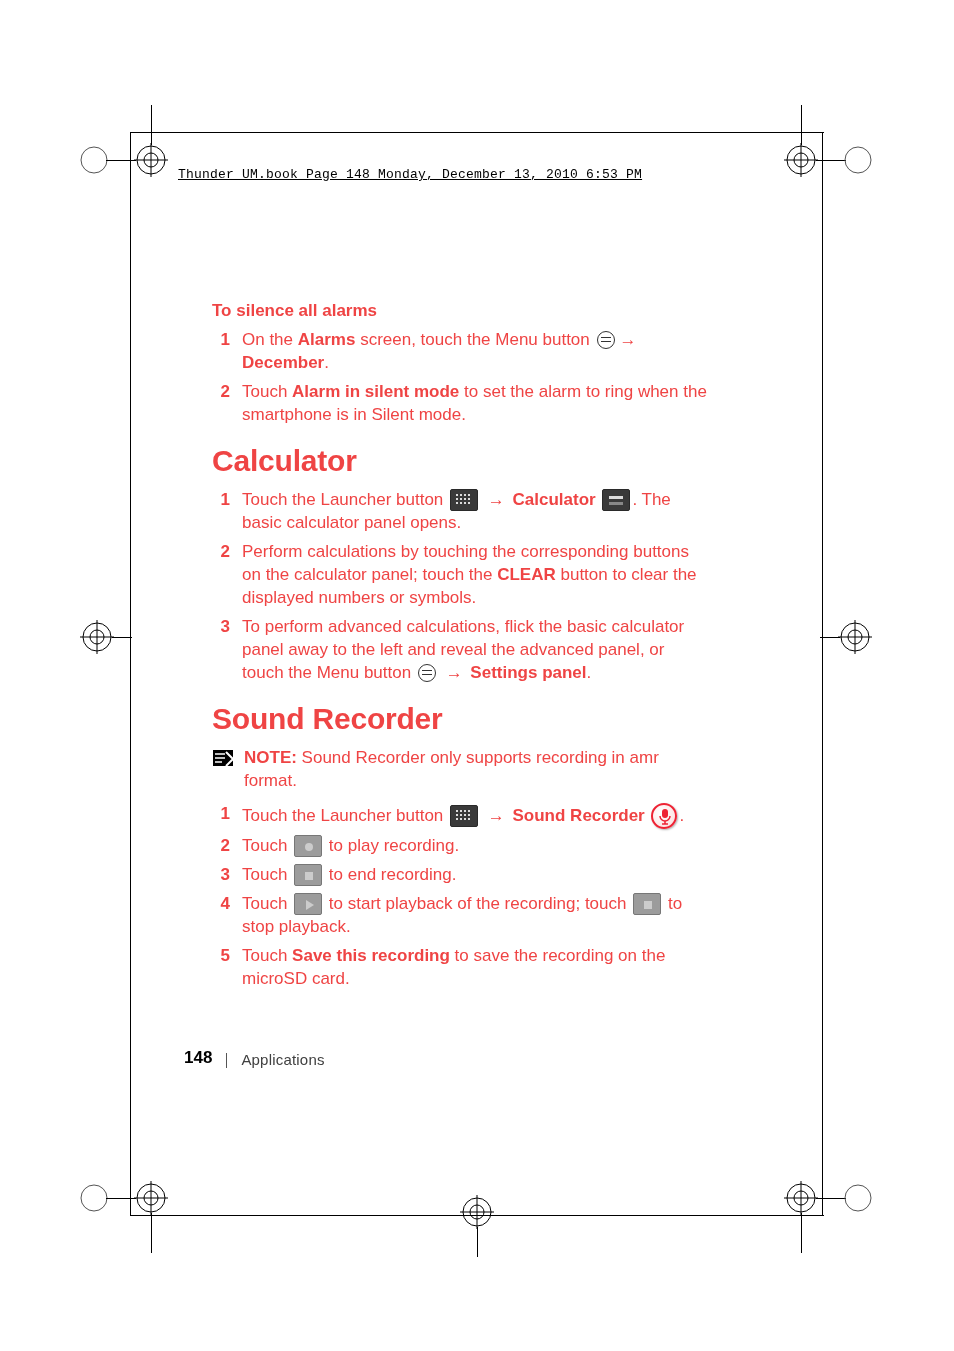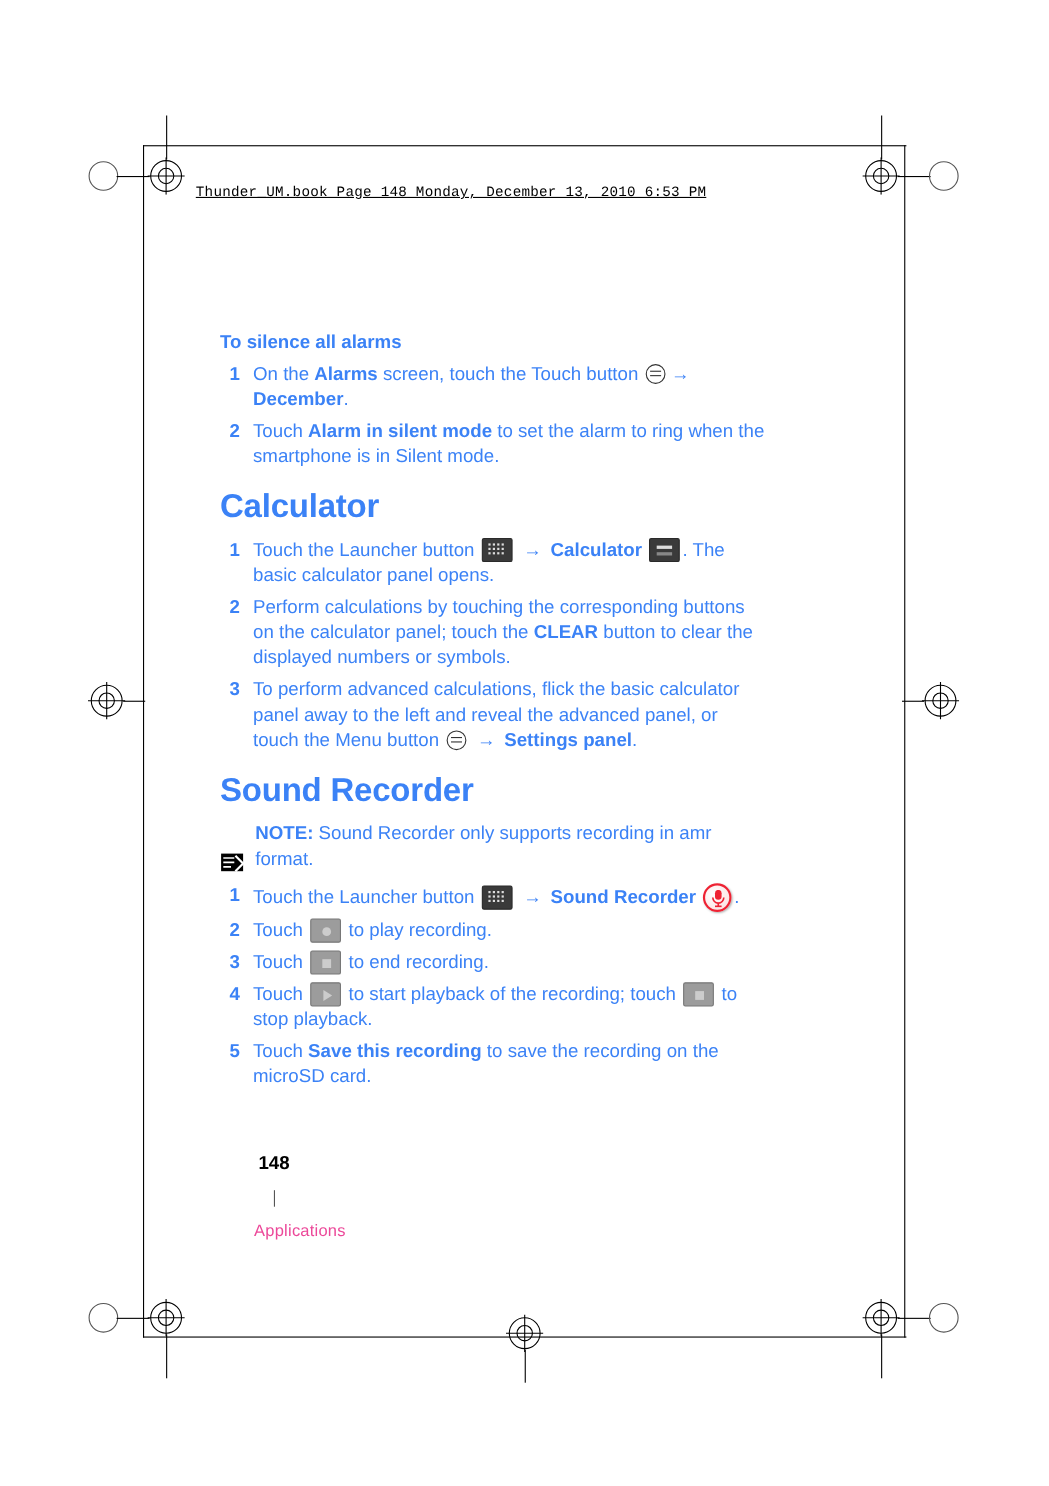--- a/index.html
+++ b/index.html
@@ -9,21 +9,21 @@
   .crop-line { position: absolute; background: #000; }
 
   .reg-assembly { position: absolute; }
   .reg-assembly .sphere { position: absolute; width: 28px; height: 28px; }
   .reg-assembly .target { position: absolute; width: 34px; height: 34px; }
   .reg-assembly .line-h { position: absolute; height: 1px; background: #000; }
   .reg-assembly .line-v { position: absolute; width: 1px; background: #000; }
 
   .header-line { position: absolute; left: 178px; top: 167px; font-family: "Courier New", monospace; font-size: 13px; letter-spacing: 0.2px; text-decoration: underline; }
 
-  .content { position: absolute; left: 200px; top: 300px; width: 495px; font-size: 17px; line-height: 1.35; color: #3b82f6; }
+  .content { position: absolute; left: 212px; top: 300px; width: 495px; font-size: 17px; line-height: 1.35; color: #ef4444; }
 
   .h4 { font-weight: 700; font-size: 17px; margin-bottom: 6px; }
   .para { margin-bottom: 14px; }
   .h1 { font-weight: 700; font-size: 30px; margin-top: 14px; margin-bottom: 8px; letter-spacing: -0.2px; }
 
   .steps { list-style: none; margin: 0 0 10px 0; }
   .steps > li { display: flex; gap: 12px; margin-bottom: 6px; }
   .steps > li > .num { width: 18px; flex: 0 0 18px; text-align: right; font-weight: 700; }
   .steps > li > .body { flex: 1; }
 
@@ -45,27 +45,27 @@
   .play-tri { position: absolute; left: 11px; top: 6px; width: 0; height: 0; border-left: 8px solid #ccc; border-top: 5px solid transparent; border-bottom: 5px solid transparent; }
 
   .menu-circ { display: inline-block; width: 18px; height: 18px; border: 1.5px solid #333; border-radius: 50%; vertical-align: -4px; margin: 0 2px; position: relative; }
   .menu-circ::before, .menu-circ::after { content: ""; position: absolute; left: 3px; height: 1.5px; background: #333; width: 10px; }
   .menu-circ::before { top: 5px; }
   .menu-circ::after { top: 9px; }
 
   .mic-circle { display: inline-block; width: 26px; height: 26px; border: 2px solid #e23; border-radius: 50%; vertical-align: -8px; margin: 0 2px; position: relative; background: radial-gradient(circle at 35% 35%, #fff, #fcdcdc); box-shadow: 1px 1px 2px rgba(0,0,0,0.3); }
   .mic-circle svg { position: absolute; left: 5px; top: 4px; width: 14px; height: 16px; }
 
-  .note-row { display: flex; gap: 10px; margin: 6px 0 10px 0; align-items: flex-end; }
+  .note-row { display: flex; gap: 10px; margin: 6px 0 10px 0; align-items: flex-start; }
   .note-icon { width: 22px; height: 18px; flex: 0 0 22px; margin-top: 2px; }
 
-  .footer { position: absolute; left: 184px; top: 1048px; font-size: 15px; display: flex; align-items: center; gap: 14px; flex-direction: column; }
+  .footer { position: absolute; left: 184px; top: 1048px; font-size: 15px; display: flex; align-items: flex-end; gap: 14px; }
   .footer .pnum { font-weight: 700; font-size: 17px; }
   .footer .sep { width: 1px; height: 15px; background: #555; }
-  .footer .chap { color: #ec4899; letter-spacing: 0.2px; margin-left: 47px; }
+  .footer .chap { color: #404040; letter-spacing: 0.2px; }
 </style>
 </head>
 <body>
 
 <div class="page">
 
   <div class="crop-line" style="left:130px; top:132px; width:694px; height:1px;"></div>
   <div class="crop-line" style="left:130px; top:132px; width:1px; height:1084px;"></div>
   <div class="crop-line" style="left:822px; top:132px; width:1px; height:1084px;"></div>
   <div class="crop-line" style="left:130px; top:1215px; width:694px; height:1px;"></div>
@@ -158,21 +158,21 @@
 
   <div class="header-line">Thunder_UM.book  Page 148  Monday, December 13, 2010  6:53 PM</div>
 
   <div class="content">
 
     <div class="h4">To silence all alarms</div>
     <ol class="steps">
       <li>
         <span class="num">1</span>
         <span class="body">
-          <span>On the </span><b>Alarms</b><span> screen, touch the Touch button </span><span class="menu-circ"></span><span class="arrow">→</span><b> December</b><span>.</span>
+          <span>On the </span><b>Alarms</b><span> screen, touch the Menu button </span><span class="menu-circ"></span><span class="arrow">→</span><b> December</b><span>.</span>
         </span>
       </li>
       <li>
         <span class="num">2</span>
         <span class="body">
           <span>Touch </span><b>Alarm in silent mode</b><span> to set the alarm to ring when the smartphone is in Silent mode.</span>
         </span>
       </li>
     </ol>
 

